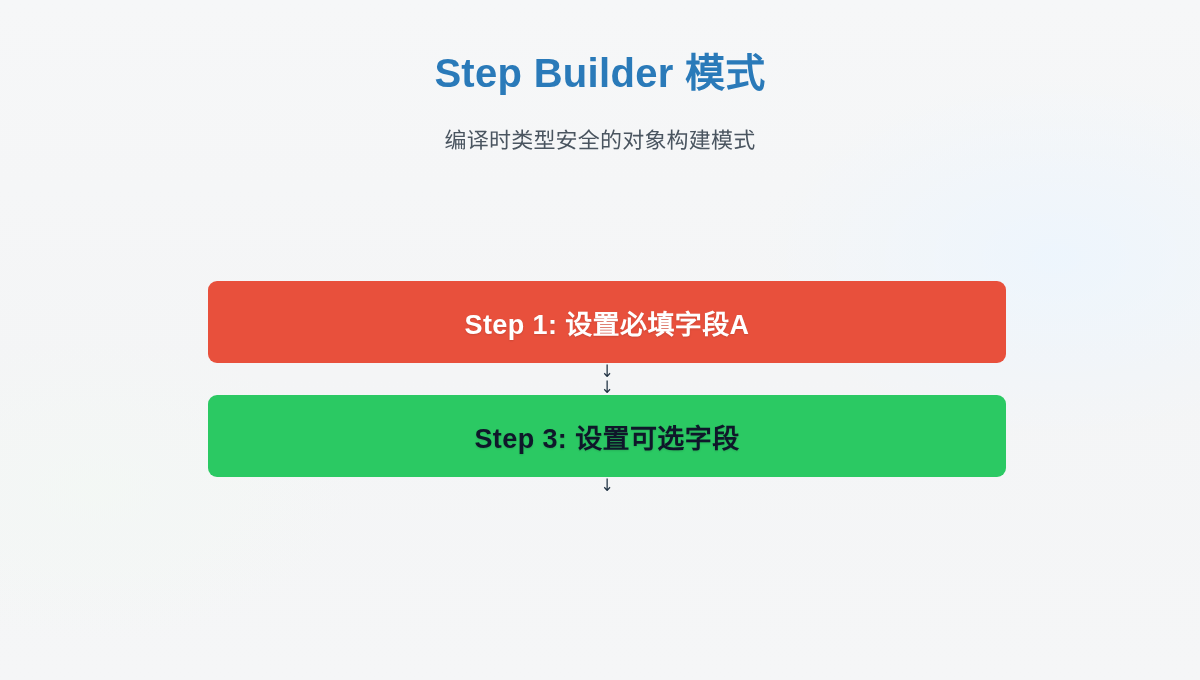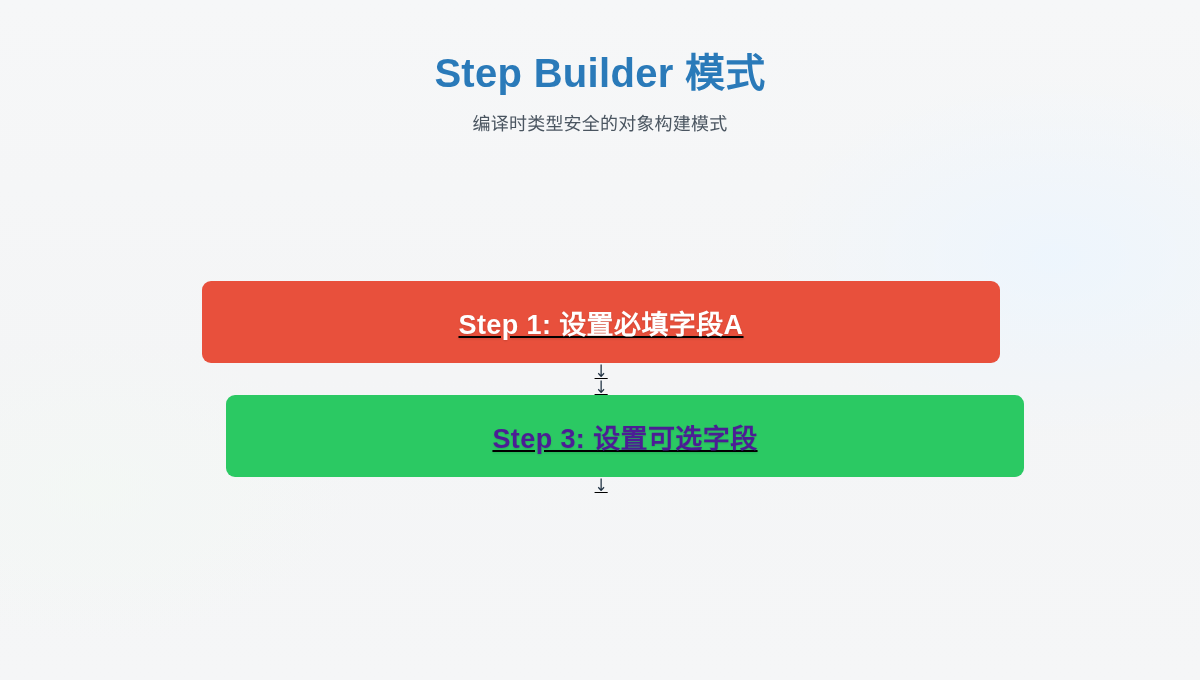--- a/index.html
+++ b/index.html
@@ -39,35 +39,34 @@
   .page-title {
     margin: 0;
     font-size: 40px;
     line-height: 1.25;
     font-weight: bold;
     color: #2a7ab9;
     letter-spacing: 0.3px;
   }
 
   .page-subtitle {
-    margin: 14px 0 0 0;
-    font-size: 18px;
+    margin: 28px 0 0 0;
+    font-size: 22px;
     line-height: 1.4;
     font-weight: normal;
     color: #4a5560;
     letter-spacing: 0.2px;
   }
 
   
   .flow {
     position: absolute;
-    left: 202px;
+    left: 208px;
     top: 281px;
     width: 798px;
-    text-decoration: underline;
   }
 
   .step-box {
     position: relative;
     width: 798px;
     height: 82px;
     border-radius: 9px;
     display: flex;
     align-items: center;
     justify-content: center;
@@ -117,21 +116,21 @@
 
     <div class="arrow-connector">
       <span class="arrow-glyph" style="color: rgb(31, 49, 66);">↓</span>
     </div>
 
 
     <div class="arrow-connector">
       <span class="arrow-glyph" style="color: rgb(31, 49, 66);">↓</span>
     </div>
 
-    <div class="step-box" style="background-color: rgb(43, 201, 99); color: #4c1d95; margin-left: 24px;">
+    <div class="step-box" style="background-color: rgb(43, 201, 99); color: #0f172a;">
       <span class="step-label">Step 3: 设置可选字段</span>
     </div>
 
     <div class="arrow-connector">
       <span class="arrow-glyph" style="color: rgb(31, 49, 66);">↓</span>
     </div>
 
 
   </div>
 </div>

